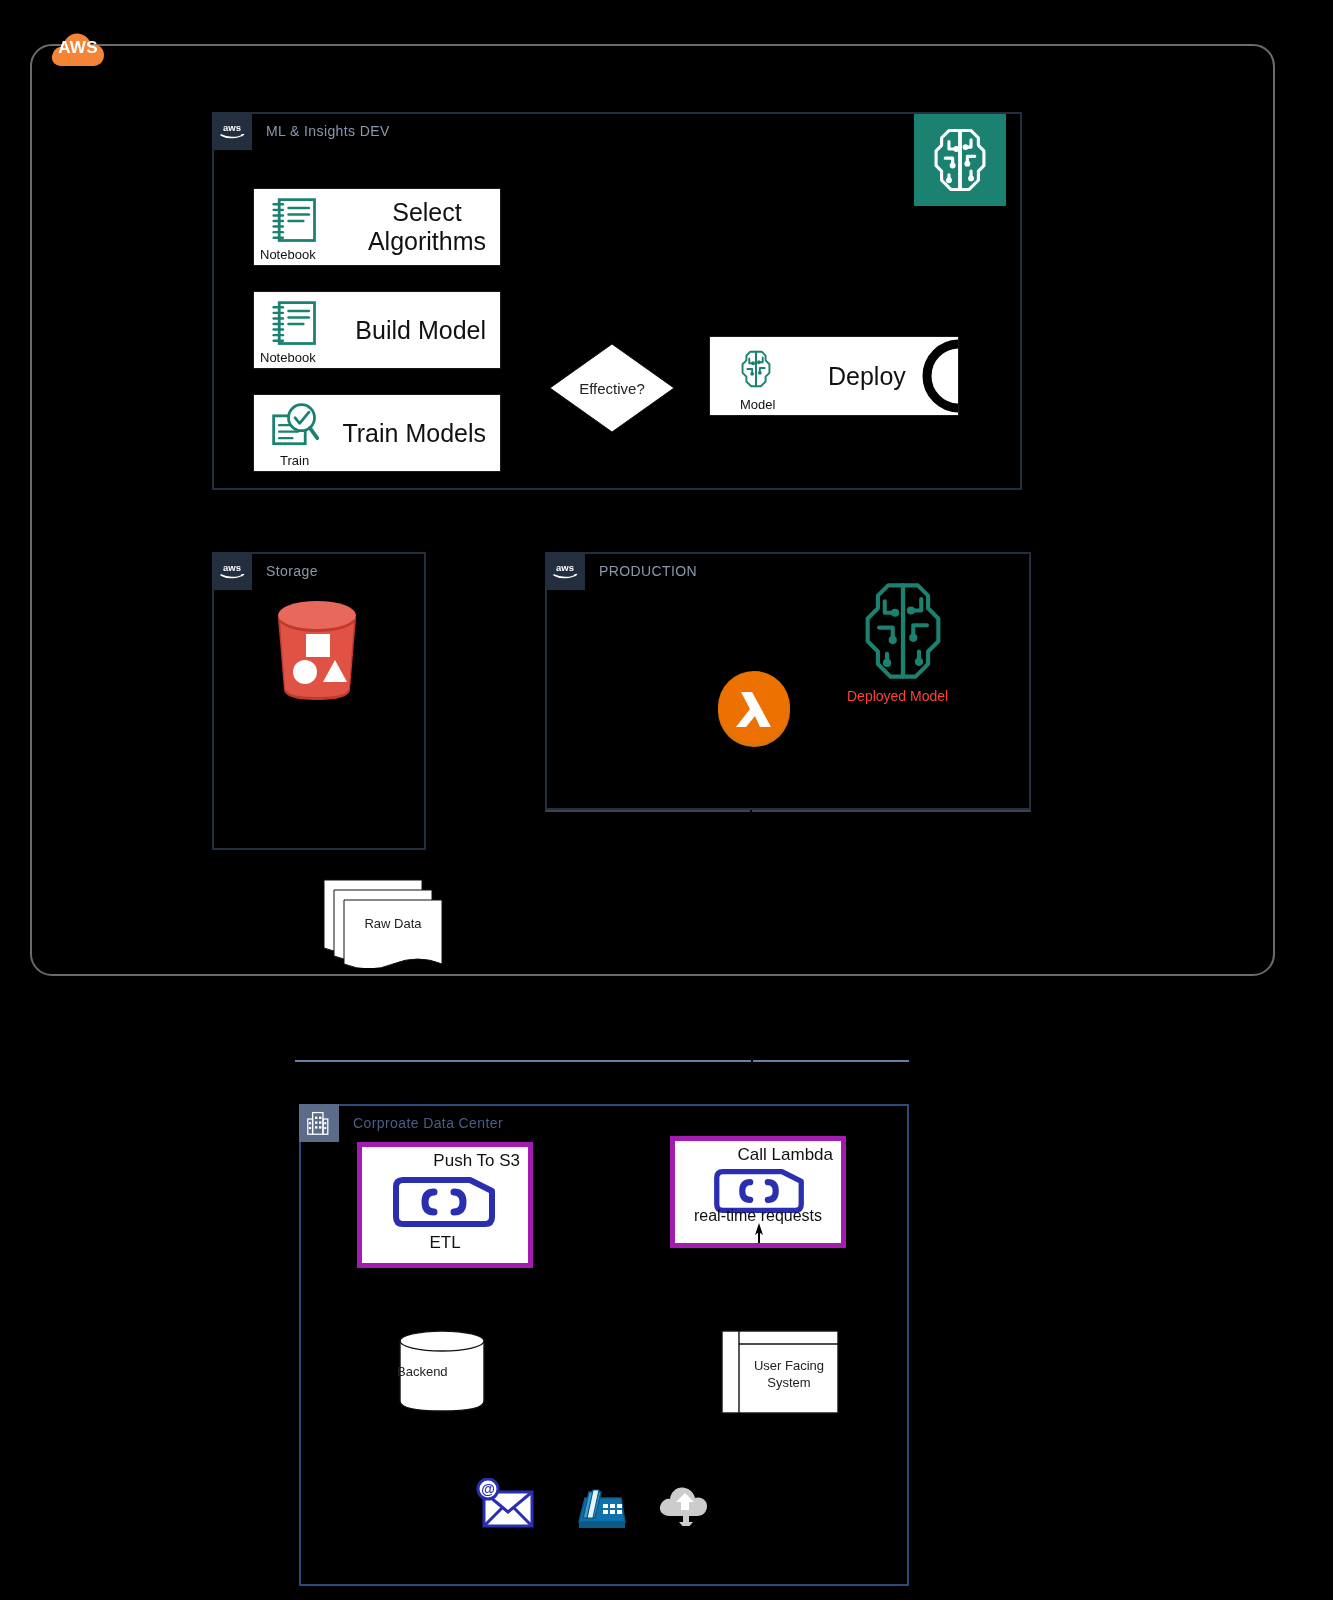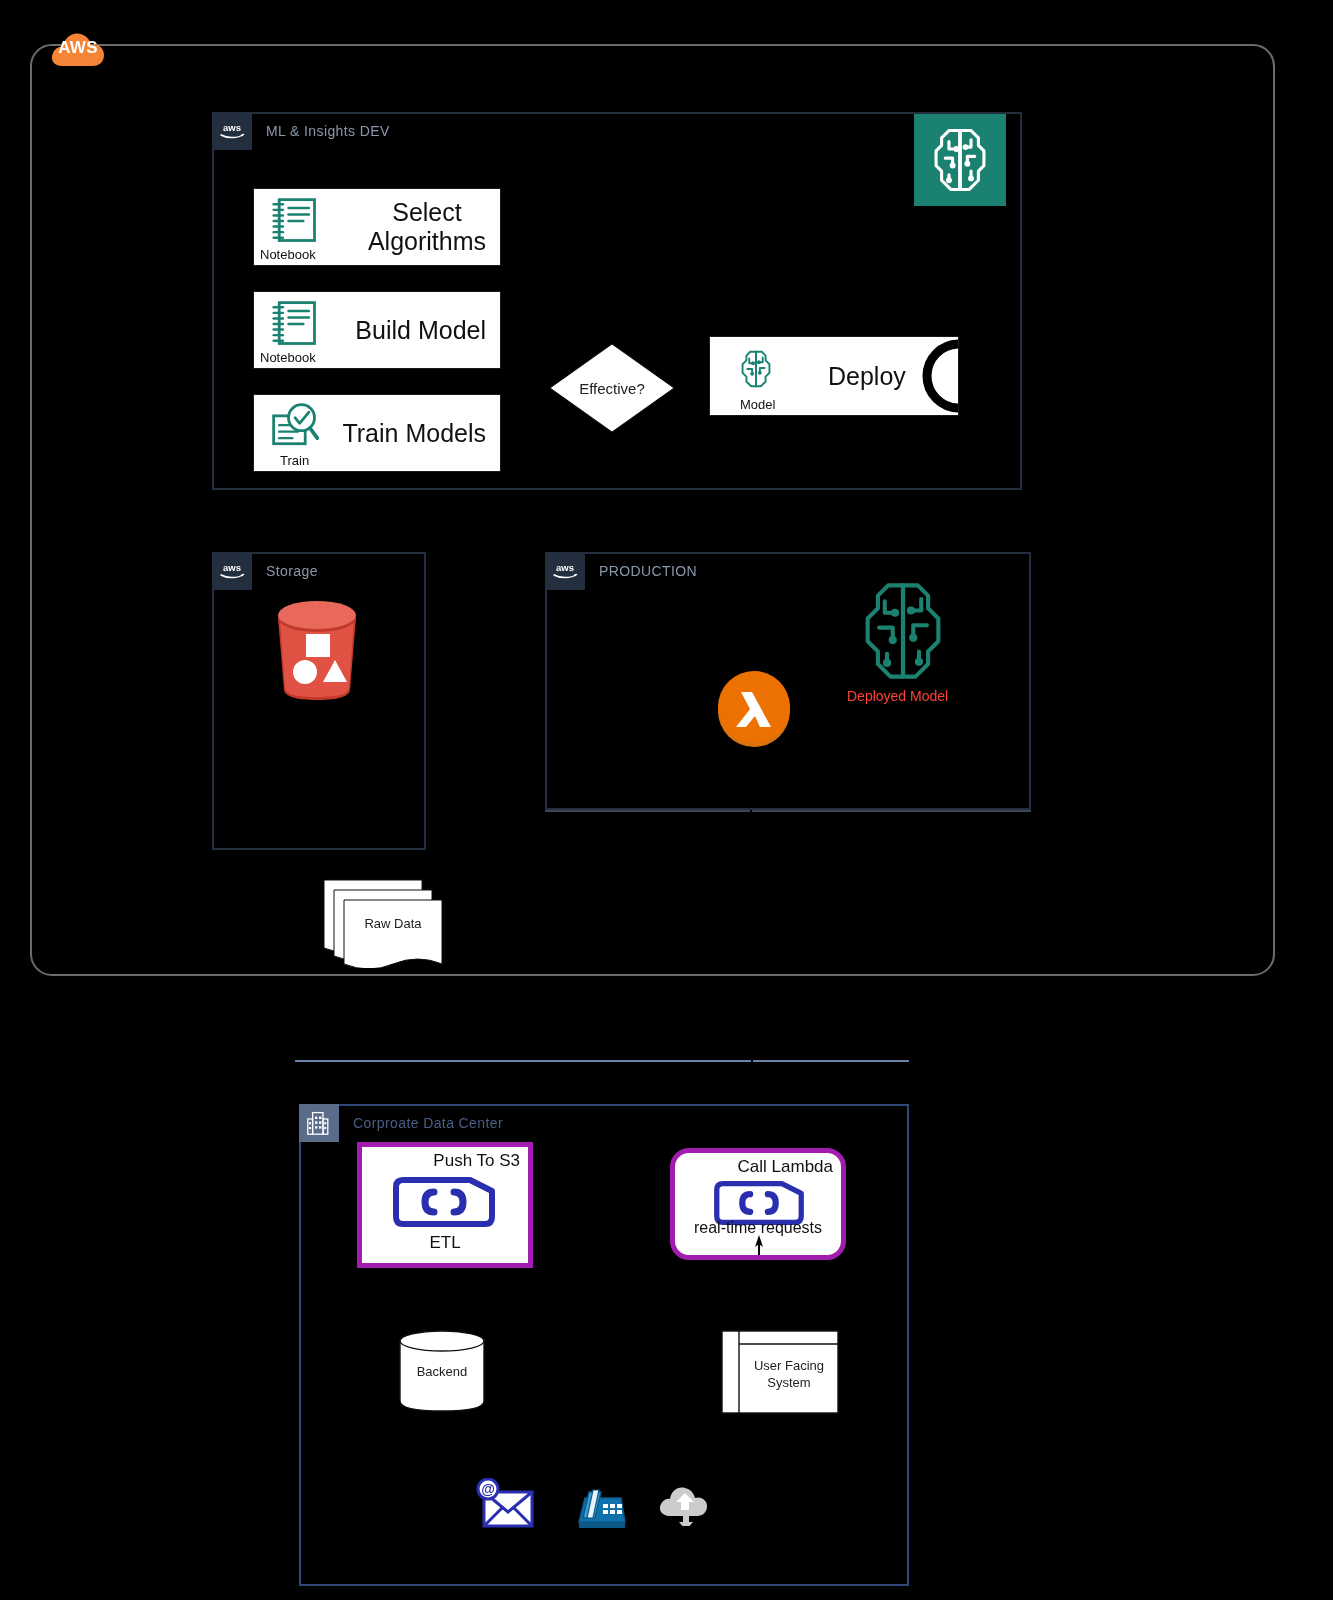--- a/index.html
+++ b/index.html
@@ -324,21 +324,21 @@
     <div class="abs" style="left:30px;top:30px;width:104px;height:50px;">
       <svg viewBox="0 0 104 50" width="104" height="50">
         <path d="M4 10 Q4 3 11 3 H78 L100 14 V40 Q100 47 93 47 H11 Q4 47 4 40 Z" fill="#ffffff" stroke="#2A2FB0" stroke-width="6" stroke-linejoin="round"></path>
         <path d="M42 15 Q33 15 33 25 Q33 35 42 35" fill="none" stroke="#2A2FB0" stroke-width="7" stroke-linecap="round"></path>
         <path d="M62 15 Q71 15 71 25 Q71 35 62 35" fill="none" stroke="#2A2FB0" stroke-width="7" stroke-linecap="round"></path>
       </svg>
     </div>
     <div class="undern">ETL</div>
   </div>
 
-  <div class="dc-card" style="left:369px;top:42px;width:166px;height:102px;border-radius:19px;">
+  <div class="dc-card" style="left:369px;top:30px;width:166px;height:102px;">
     <div class="corner">Call Lambda</div>
     <div class="abs" style="left:32px;top:28px;width:104px;height:44px;">
       <svg viewBox="0 0 104 50" width="104" height="44">
         <path d="M4 10 Q4 3 11 3 H78 L100 14 V40 Q100 47 93 47 H11 Q4 47 4 40 Z" fill="#ffffff" stroke="#2A2FB0" stroke-width="6" stroke-linejoin="round"></path>
         <path d="M42 15 Q33 15 33 25 Q33 35 42 35" fill="none" stroke="#2A2FB0" stroke-width="7" stroke-linecap="round"></path>
         <path d="M62 15 Q71 15 71 25 Q71 35 62 35" fill="none" stroke="#2A2FB0" stroke-width="7" stroke-linecap="round"></path>
       </svg>
     </div>
     <div class="undern" style="bottom:18px;font-size:16px;">real-time requests</div>
     <div class="abs" style="left:78px;bottom:0px;width:12px;height:20px;">
@@ -347,21 +347,21 @@
         <path d="M6 9 L6 20" stroke="#000" stroke-width="2"></path>
       </svg>
     </div>
   </div>
 
   <div class="abs" style="left:96px;top:222px;width:90px;height:86px;">
     <svg viewBox="0 0 90 86" width="90" height="86">
       <path d="M3 13 V73 Q3 83 45 83 Q87 83 87 73 V13 Z" fill="#ffffff" stroke="#111" stroke-width="1.4"></path>
       <ellipse cx="45" cy="13" rx="42" ry="10" fill="#ffffff" stroke="#111" stroke-width="1.4"></ellipse>
     </svg>
-    <div class="abs plain-label" style="left:0;top:36px;width:90px;text-align:center;">Backend</div>
+    <div class="abs plain-label" style="left:0;top:36px;width:90px;">Backend</div>
   </div>
 
   <div class="abs" style="left:420px;top:224px;width:118px;height:84px;">
     <svg viewBox="0 0 118 84" width="118" height="84">
       <rect x="1" y="1" width="116" height="82" fill="#ffffff" stroke="#111" stroke-width="1.4"></rect>
       <line x1="18" y1="1" x2="18" y2="83" stroke="#111" stroke-width="1.4"></line>
       <line x1="18" y1="14" x2="117" y2="14" stroke="#111" stroke-width="1.4"></line>
     </svg>
     <div class="abs plain-label" style="left:20px;top:28px;width:96px;text-align:center;white-space:pre-line;line-height:1.3;">User Facing
 System</div>

